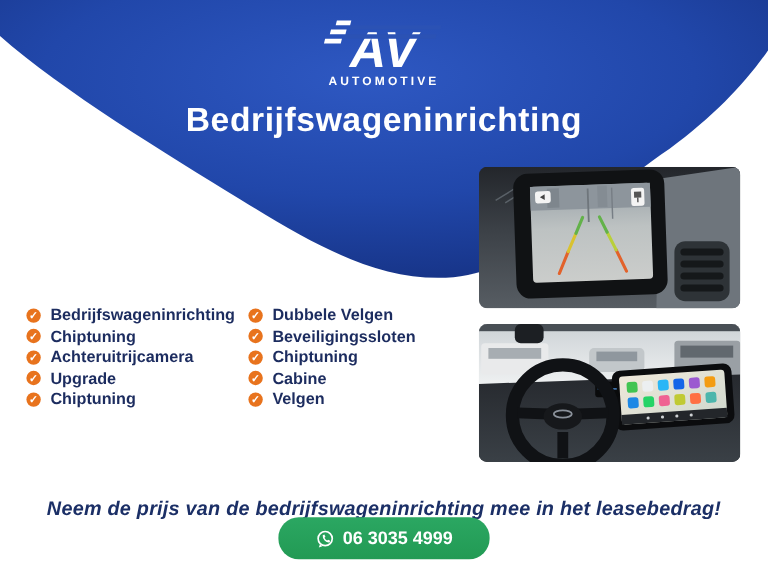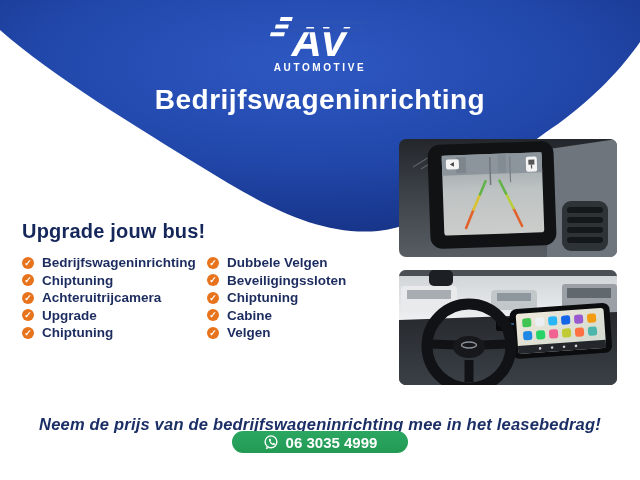--- a/index.html
+++ b/index.html
@@ -33,21 +33,21 @@
   .photo{position:absolute;left:399px;width:218px;border-radius:7px;overflow:hidden;}
   .photo.p1{top:139px;height:118px;}
   .photo.p2{top:270px;height:115px;}
   .photo svg{display:block;width:100%;height:100%;}
   
   .note{
     position:absolute;top:397px;left:0;width:640px;text-align:center;
     color:#1b2f66;font-size:16.5px;font-weight:bold;font-style:italic;letter-spacing:.2px;margin-top:18px;
   }
   .phone-btn{
-    position:absolute;top:431px;left:232px;width:176px;height:22px;border:none;
+    position:absolute;top:431px;left:232px;width:176px;height:35px;border:none;
     border-radius:17px;background:linear-gradient(#2ba762,#229a54);
     display:flex;align-items:center;justify-content:center;gap:7px;
     color:#ffffff;font-family:"Liberation Sans",sans-serif;
     font-size:15px;font-weight:bold;cursor:pointer;
   }
   .phone-btn svg{display:block;}
 </style>
 </head>
 <body>
 
@@ -75,21 +75,20 @@
         <rect x="32" y="5" width="12" height="4" fill="#ffffff"></rect>
         <rect x="29" y="12.6" width="13" height="4" fill="#ffffff"></rect>
         <rect x="26" y="20.2" width="14" height="4" fill="#ffffff"></rect>
       </g>
       <text x="70" y="59" text-anchor="middle" font-family="Liberation Sans, sans-serif" font-size="10" font-weight="bold" letter-spacing="2.6" fill="#ffffff">AUTOMOTIVE</text>
     </svg>
   </div>
 
   <div class="hero-title">Bedrijfswageninrichting</div>
 
-  <div class="features-heading">Upgrade jouw bus!</div>
 
   <div class="feat-col c1">
     <div class="feat">
       <span class="check">✓</span>
       <span class="feat-label">Bedrijfswageninrichting</span>
     </div>
     <div class="feat">
       <span class="check">✓</span>
       <span class="feat-label">Chiptuning</span>
     </div>

